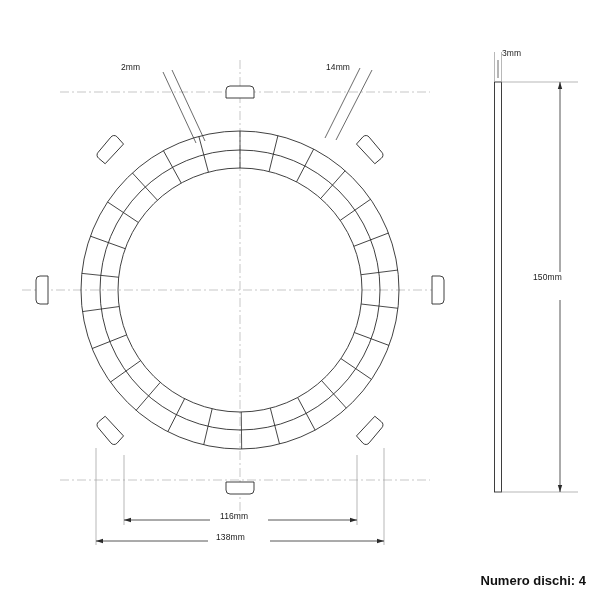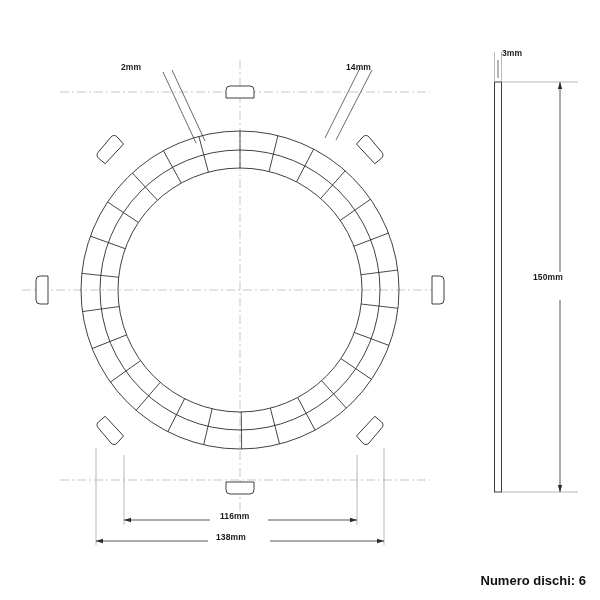--- a/index.html
+++ b/index.html
@@ -26,21 +26,20 @@
     width: 600px;
     height: 600px;
     display: block;
   }
   .dim-label {
     position: absolute;
     font-size: 8.5px;
     color: #1a1a1a;
     white-space: nowrap;
     letter-spacing: 0.1px;
-    font-weight: bold;
   }
   #caption {
     position: absolute;
     right: 14px;
     bottom: 12px;
     font-size: 13px;
     font-weight: bold;
     color: #111111;
     white-space: nowrap;
   }
@@ -212,20 +211,20 @@
         <path d="M560,492 l-2.2,-7 l4.4,0 Z" fill="#2b2b2b" stroke="none"></path>
       </g>
 
       <g stroke="#2b2b2b" stroke-width="0.7" fill="none">
         <line x1="498" y1="60" x2="498" y2="78"></line>
       </g>
     </g>
   </svg>
 
   <div class="dim-label" style="left:121px; top:62px;">2mm</div>
-  <div class="dim-label" style="left:346px; top:62px;">14mm</div>
+  <div class="dim-label" style="left:326px; top:62px;">14mm</div>
   <div class="dim-label" style="left:502px; top:48px;">3mm</div>
   <div class="dim-label" style="left:533px; top:272px;">150mm</div>
   <div class="dim-label" style="left:220px; top:511px;">116mm</div>
   <div class="dim-label" style="left:216px; top:532px;">138mm</div>
 
-  <div id="caption">Numero dischi: 6</div>
+  <div id="caption">Numero dischi: 4</div>
 </div>
 
 </body></html>

